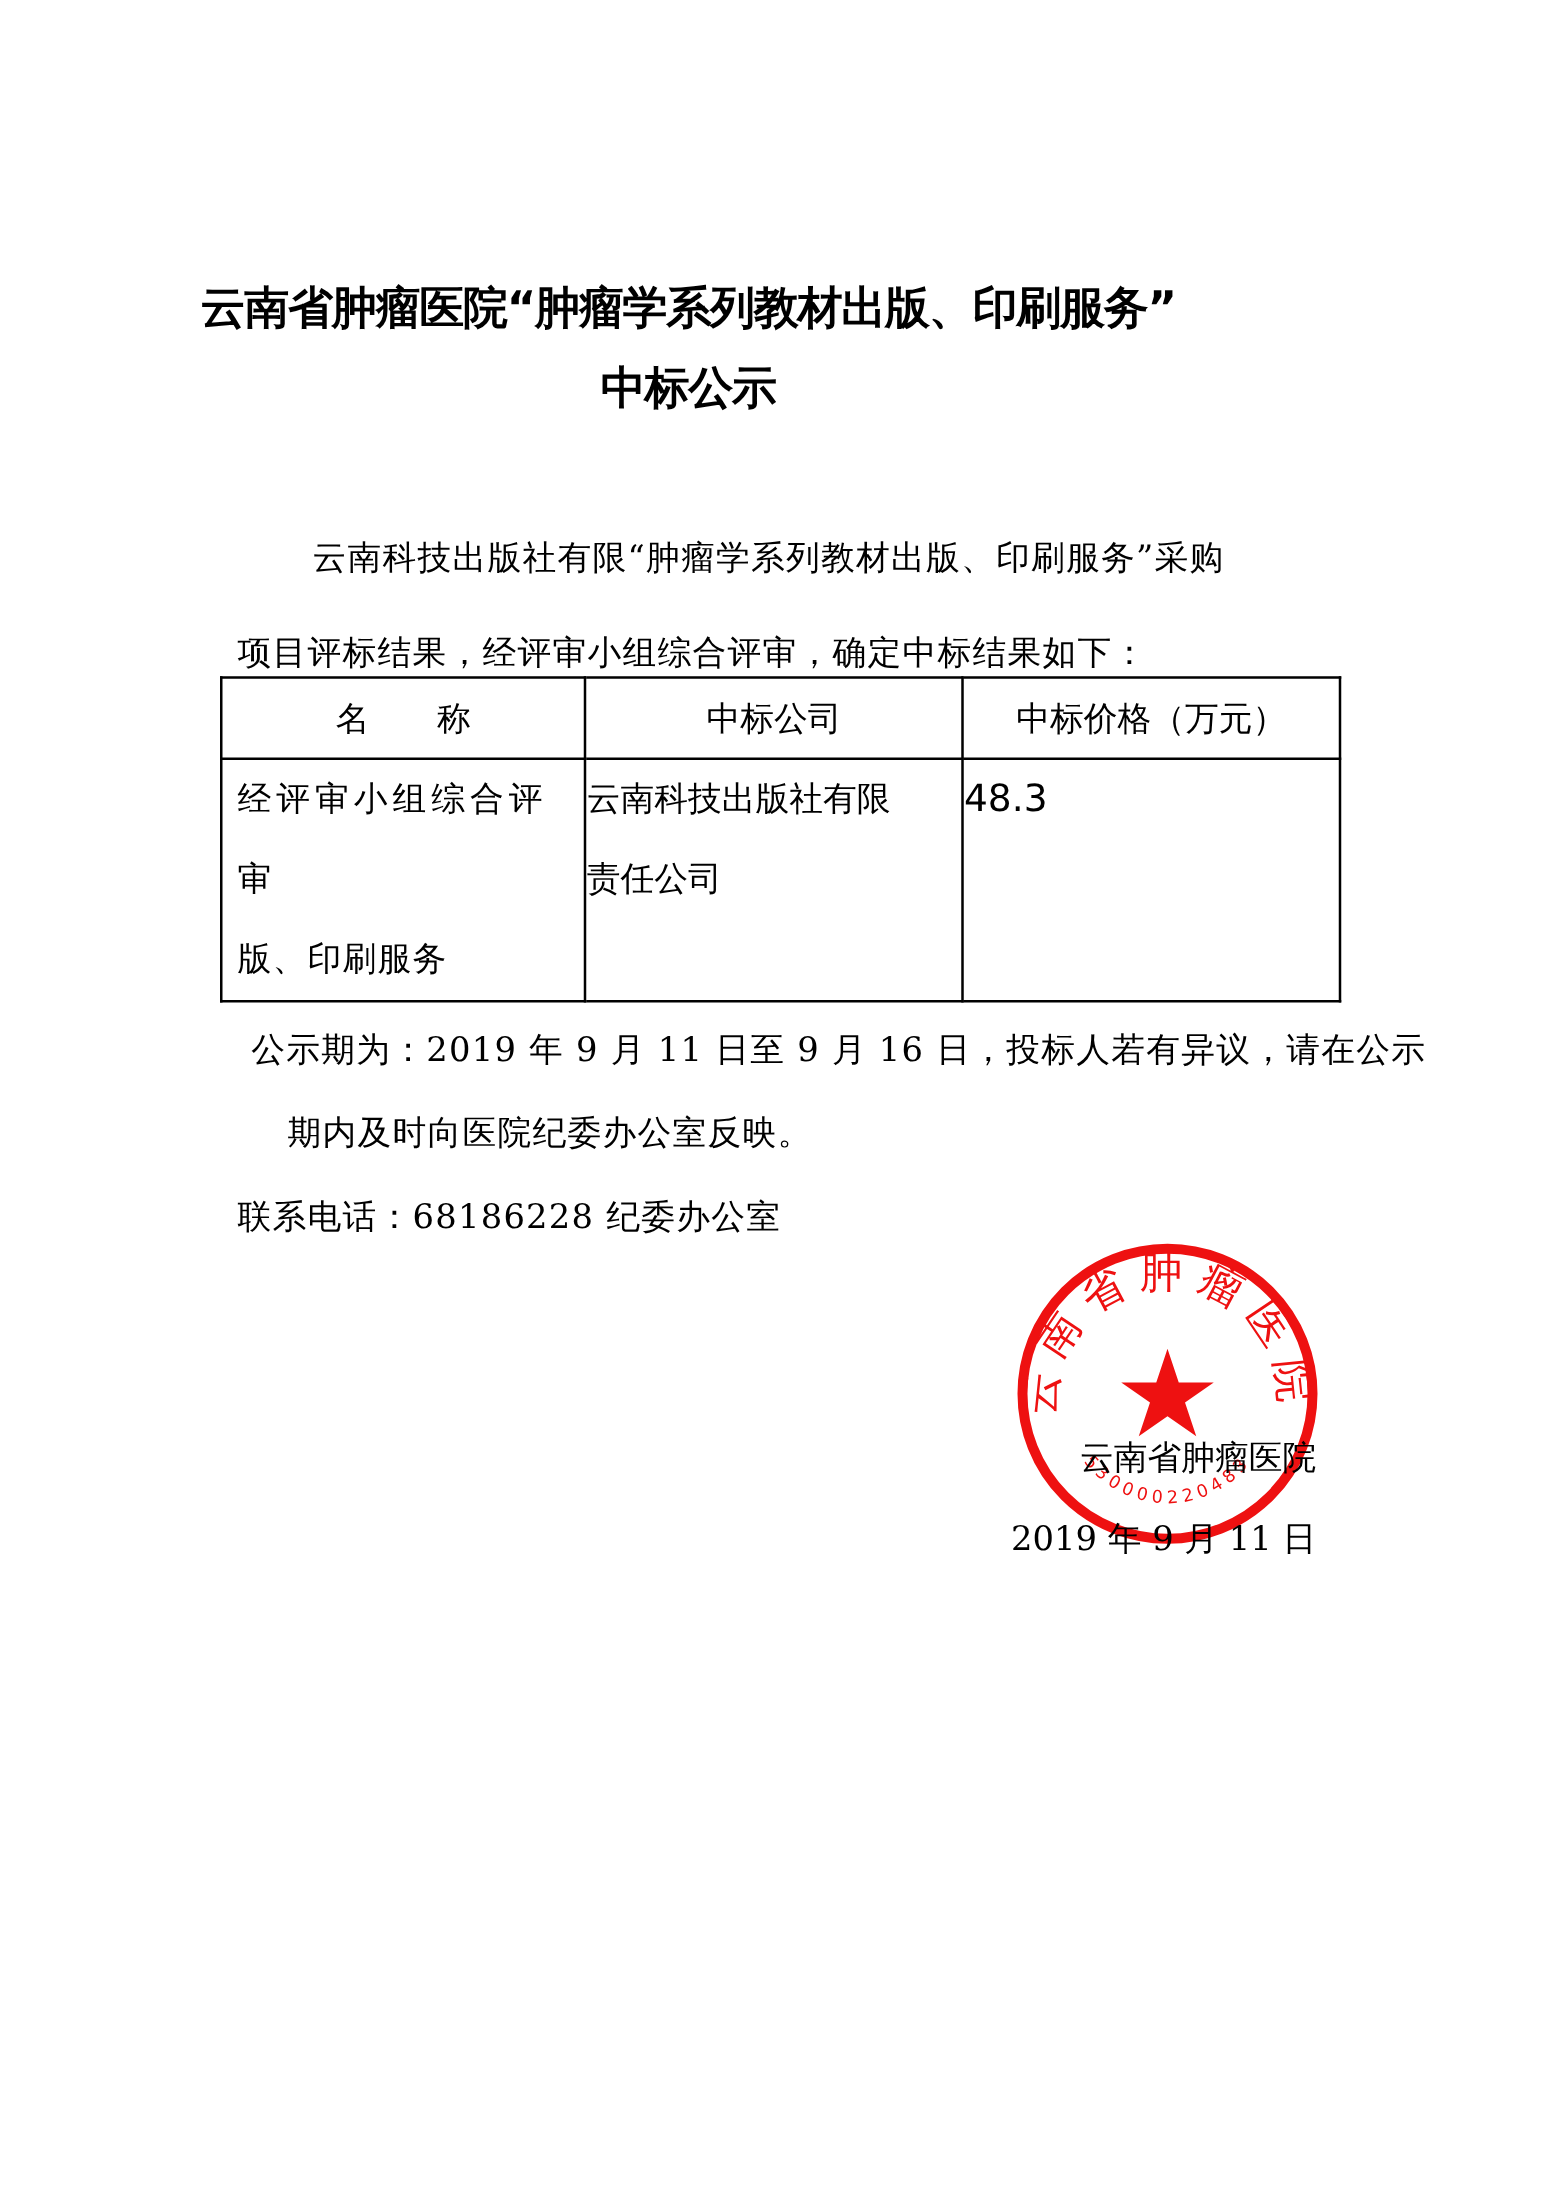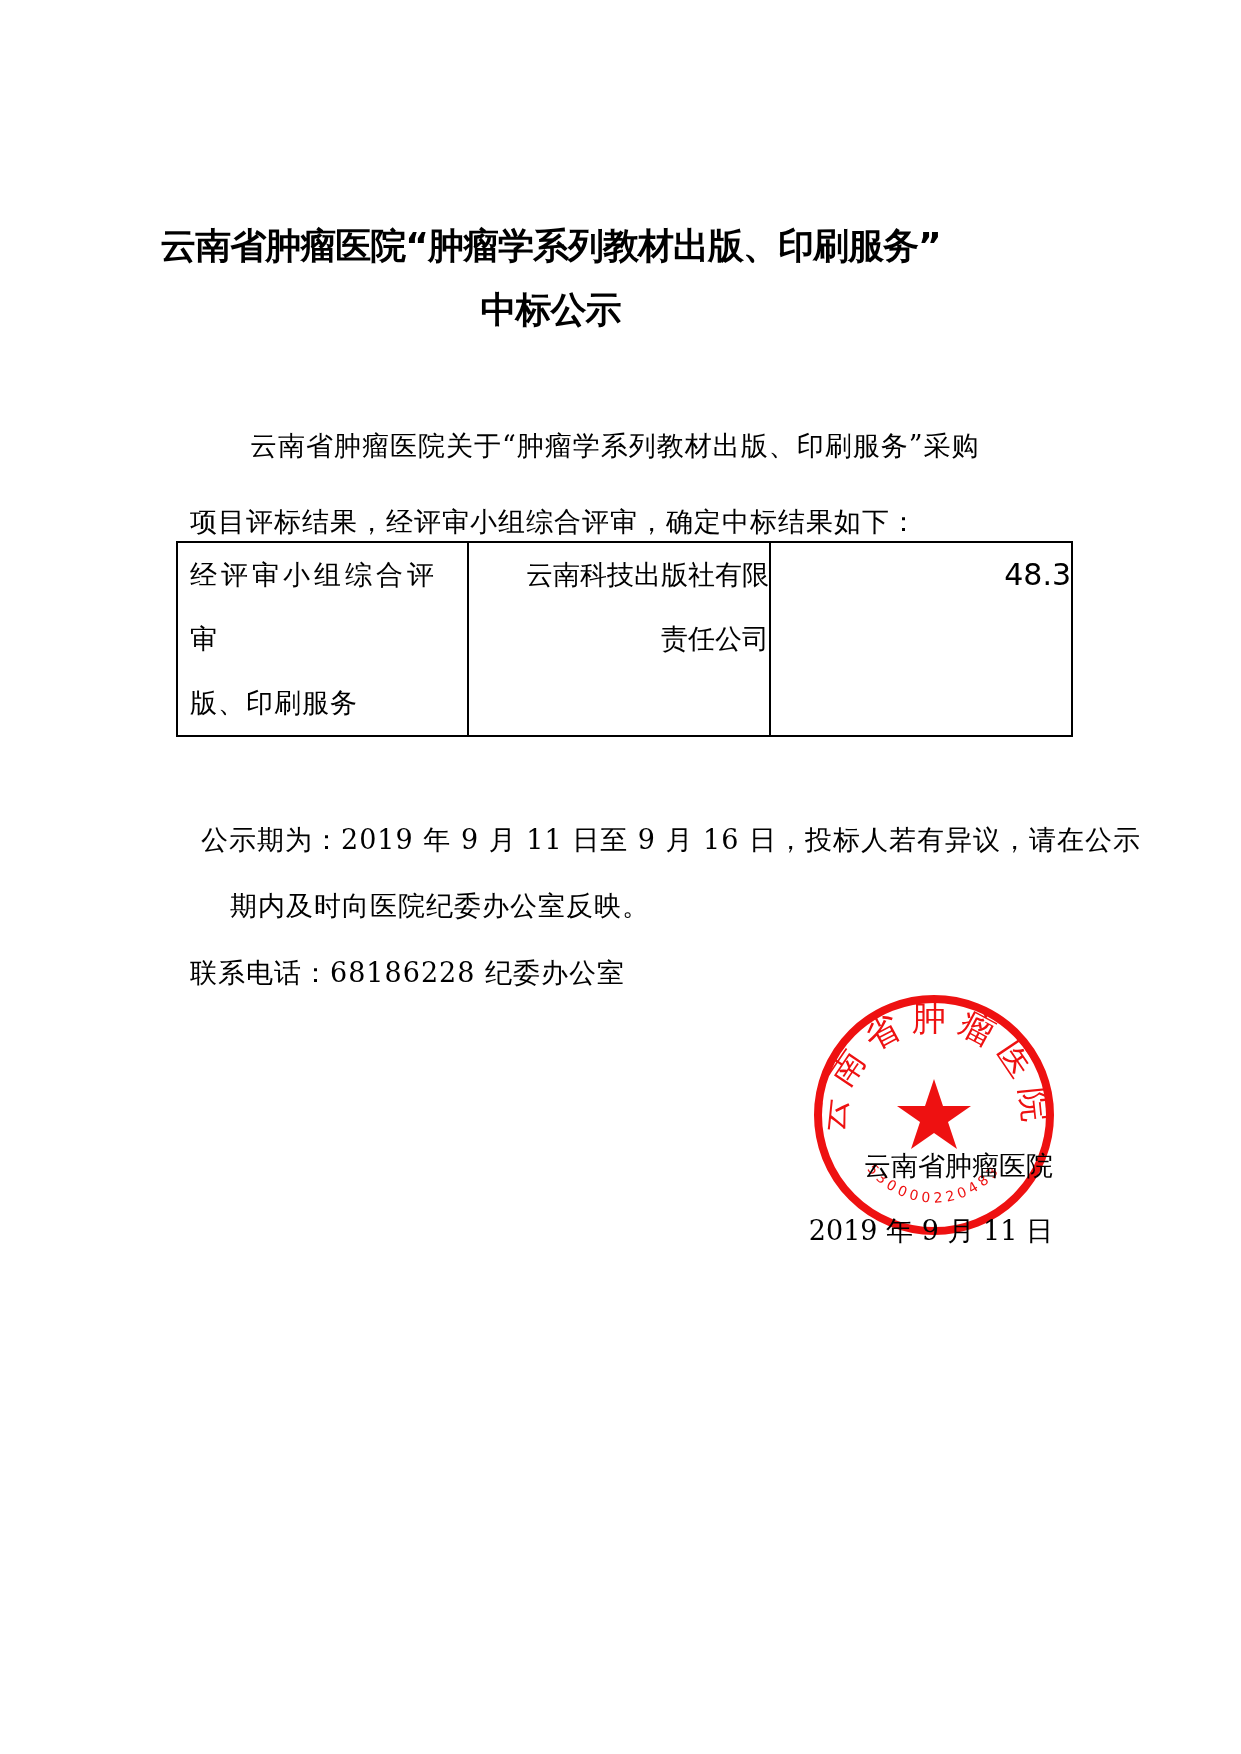--- a/index.html
+++ b/index.html
@@ -10,36 +10,41 @@
            font-size: 36px; left: 0; width: 1101px; text-align: center; letter-spacing: -1px; }
   .body-text { font-size: 27px; letter-spacing: 1px; }
   table.result { position: absolute; left: 176px; top: 541px; width: 897px;
                  border-collapse: collapse; font-size: 27px; }
   table.result td, table.result th { border: 2px solid #000; font-weight: normal;
                  vertical-align: top; padding: 0; }
   table.result th { height: 63px; text-align: center; vertical-align: middle; }
   table.result td { height: 128px; line-height: 64px; }
   .c1 { width: 282px; } .c2 { width: 306px; } .c3 { width: 305px; }
   .td-name { padding-left: 12px !important; letter-spacing: 4px; }
-  .td-center { text-align: right; }
+  .td-center { text-align: left; }
   .price { font-family: "DejaVu Sans", "Liberation Sans", sans-serif; font-size: 30px; }
   .stamp { position: absolute; left: 812px; top: 993px; width: 244px; height: 244px; }
   .sig { font-size: 27px; }
 </style>
 </head>
 <body>
 
 <div class="abs title" style="top:222px;">云南省肿瘤医院“肿瘤学系列教材出版、印刷服务”</div>
 <div class="abs title" style="top:286px;text-align:center;">中标公示</div>
 
-<div class="abs body-text" style="left:250px; top:428px;">云南省肿瘤医院关于“肿瘤学系列教材出版、印刷服务”采购</div>
+<div class="abs body-text" style="left:250px; top:428px;">云南科技出版社有限“肿瘤学系列教材出版、印刷服务”采购</div>
 <div class="abs body-text" style="left:190px; top:492px;margin-top:12px;">项目评标结果，经评审小组综合评审，确定中标结果如下：</div>
 
 <table class="result">
   <tbody>
+      <tr>
+    <th class="c1">名　　称</th>
+    <th class="c2">中标公司</th>
+    <th class="c3">中标价格（万元）</th>
+  </tr>
   <tr>
     <td class="c1 td-name">
       <div>经评审小组综合评审</div>
       <div style="letter-spacing:1px;">版、印刷服务</div>
     </td>
     <td class="c2 td-center">
       <div>云南科技出版社有限</div>
       <div>责任公司</div>
     </td>
     <td class="c3 td-center">

